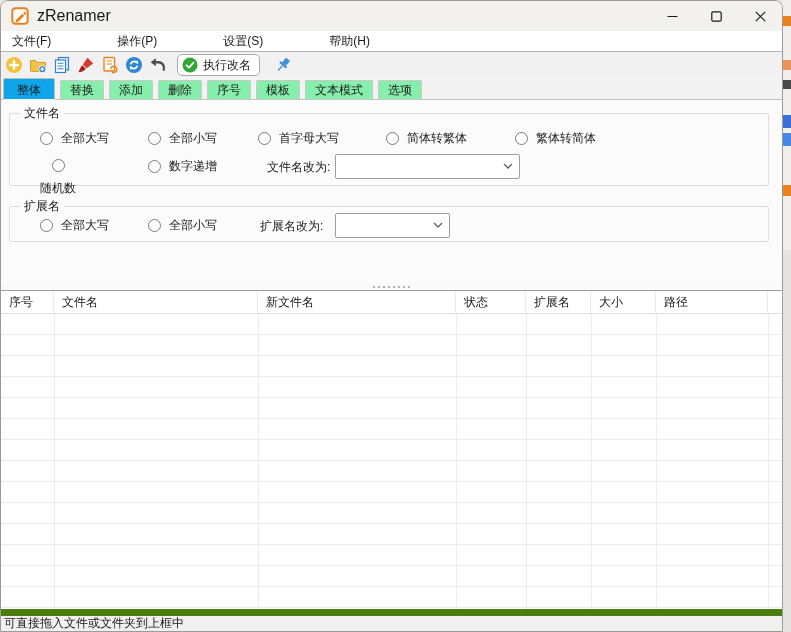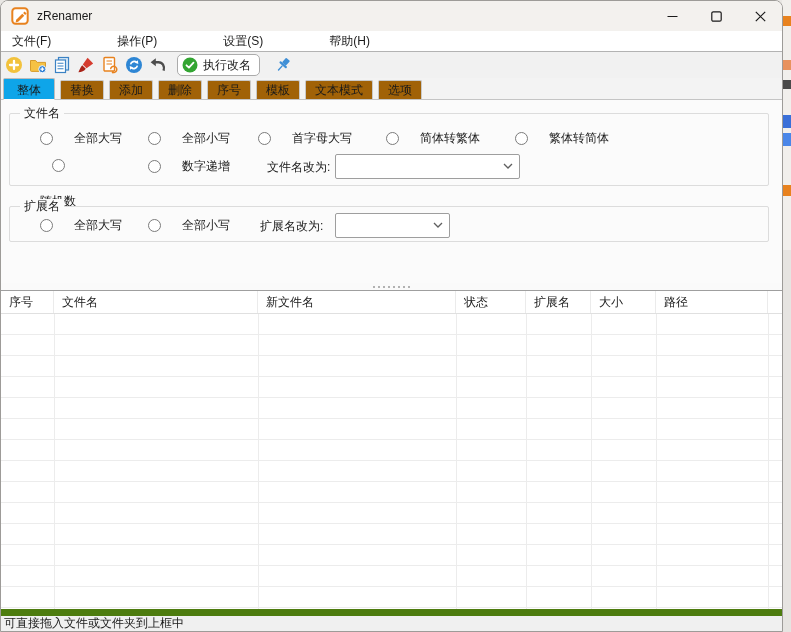--- a/index.html
+++ b/index.html
@@ -11,51 +11,51 @@
   .backdrop { position:absolute; right:0; top:0; width:9px; height:632px; background:#f1efec; }
   .backdrop .blk { position:absolute; left:0; width:9px; }
 
   .window { position:absolute; left:0; top:0; width:783px; height:632px;
             background:#fff; border:1px solid #9d9b98; border-radius:8px 8px 0 0;
             overflow:hidden; display:flex; flex-direction:column; }
 
   
   .titlebar { height:30px; background:#f3f1ee; display:flex; align-items:center; flex:0 0 auto; }
   .app-icon { width:18px; height:18px; margin:0 8px 0 10px; }
-  .title-text { font-size:12px; color:#1b1b1b; }
+  .title-text { font-size:16px; color:#1b1b1b; }
   .win-controls { margin-left:auto; display:flex; height:100%; }
   .win-btn { width:44px; height:100%; display:flex; align-items:center; justify-content:center; cursor:default; }
   .win-btn svg { display:block; }
 
   
   .menubar { height:20px; background:#ffffff; display:flex; align-items:center; padding-left:2px; flex:0 0 auto;gap:48px; }
   .menu-item { padding:0 9px; line-height:20px; cursor:default; }
 
   
   .toolbar { height:27px; background:#f1f1f1; border-top:1px solid #b3b3b3;
              display:flex; align-items:center; padding-left:4px; gap:6px; flex:0 0 auto; }
   .tool-icon { width:18px; height:18px; display:flex; align-items:center; justify-content:center; }
   .exec-btn { display:flex; align-items:center; gap:5px; background:#fff; border:1px solid #ababab;
               border-radius:5px; height:22px; padding:0 8px 0 4px; margin-left:4px; }
   .exec-btn svg { display:block; }
   .pin-wrap { margin-left:8px; }
 
   
   .tabbar { height:22px; background:#f3f3f3; display:flex; align-items:flex-end; padding-left:2px;
             border-bottom:1px solid #c4c4c4; flex:0 0 auto; }
-  .tab { height:19px; line-height:19px; padding:0 9px; margin-right:5px; background:#a16207;
+  .tab { height:19px; line-height:19px; padding:0 9px; margin-right:5px; background:#86efac;
          border:1px solid #c9c9c9; border-bottom:none; border-radius:2px 2px 0 0; cursor:default; }
   .tab.active { height:22px; line-height:22px; padding:0 13px; background:#0ea5e9;
                 border:1px solid #bdbdbd; border-bottom:1px solid #fbfbfb; margin-bottom:-1px; z-index:2; }
 
   
   .content { height:183px; background:#fbfbfb; position:relative; flex:0 0 auto; }
   .groupbox { position:absolute; border:1px solid #dcdcdc; border-radius:2px; }
   .group-title { position:absolute; top:-8px; left:10px; background:#fbfbfb; padding:0 4px; line-height:15px; }
-  .radio-item { position:absolute; display:flex; align-items:center; gap:21px; height:15px; cursor:default; }
+  .radio-item { position:absolute; display:flex; align-items:center; gap:8px; height:15px; cursor:default; }
   .radio-circle { width:13px; height:13px; border:1px solid #7b7b7b; border-radius:50%; background:#fff; flex:0 0 auto; }
   .field-label { position:absolute; line-height:26px; }
   .combobox { position:absolute; height:25px; background:#fff; border:1px solid #9e9e9e; border-radius:2px;
               display:flex; align-items:center; }
   .combo-value { flex:1; padding-left:6px; }
   .combo-arrow { width:22px; display:flex; align-items:center; justify-content:center; }
 
   #group-filename { left:8px; top:13px; width:760px; height:73px; }
   #group-ext      { left:8px; top:106px; width:760px; height:36px; }
 

